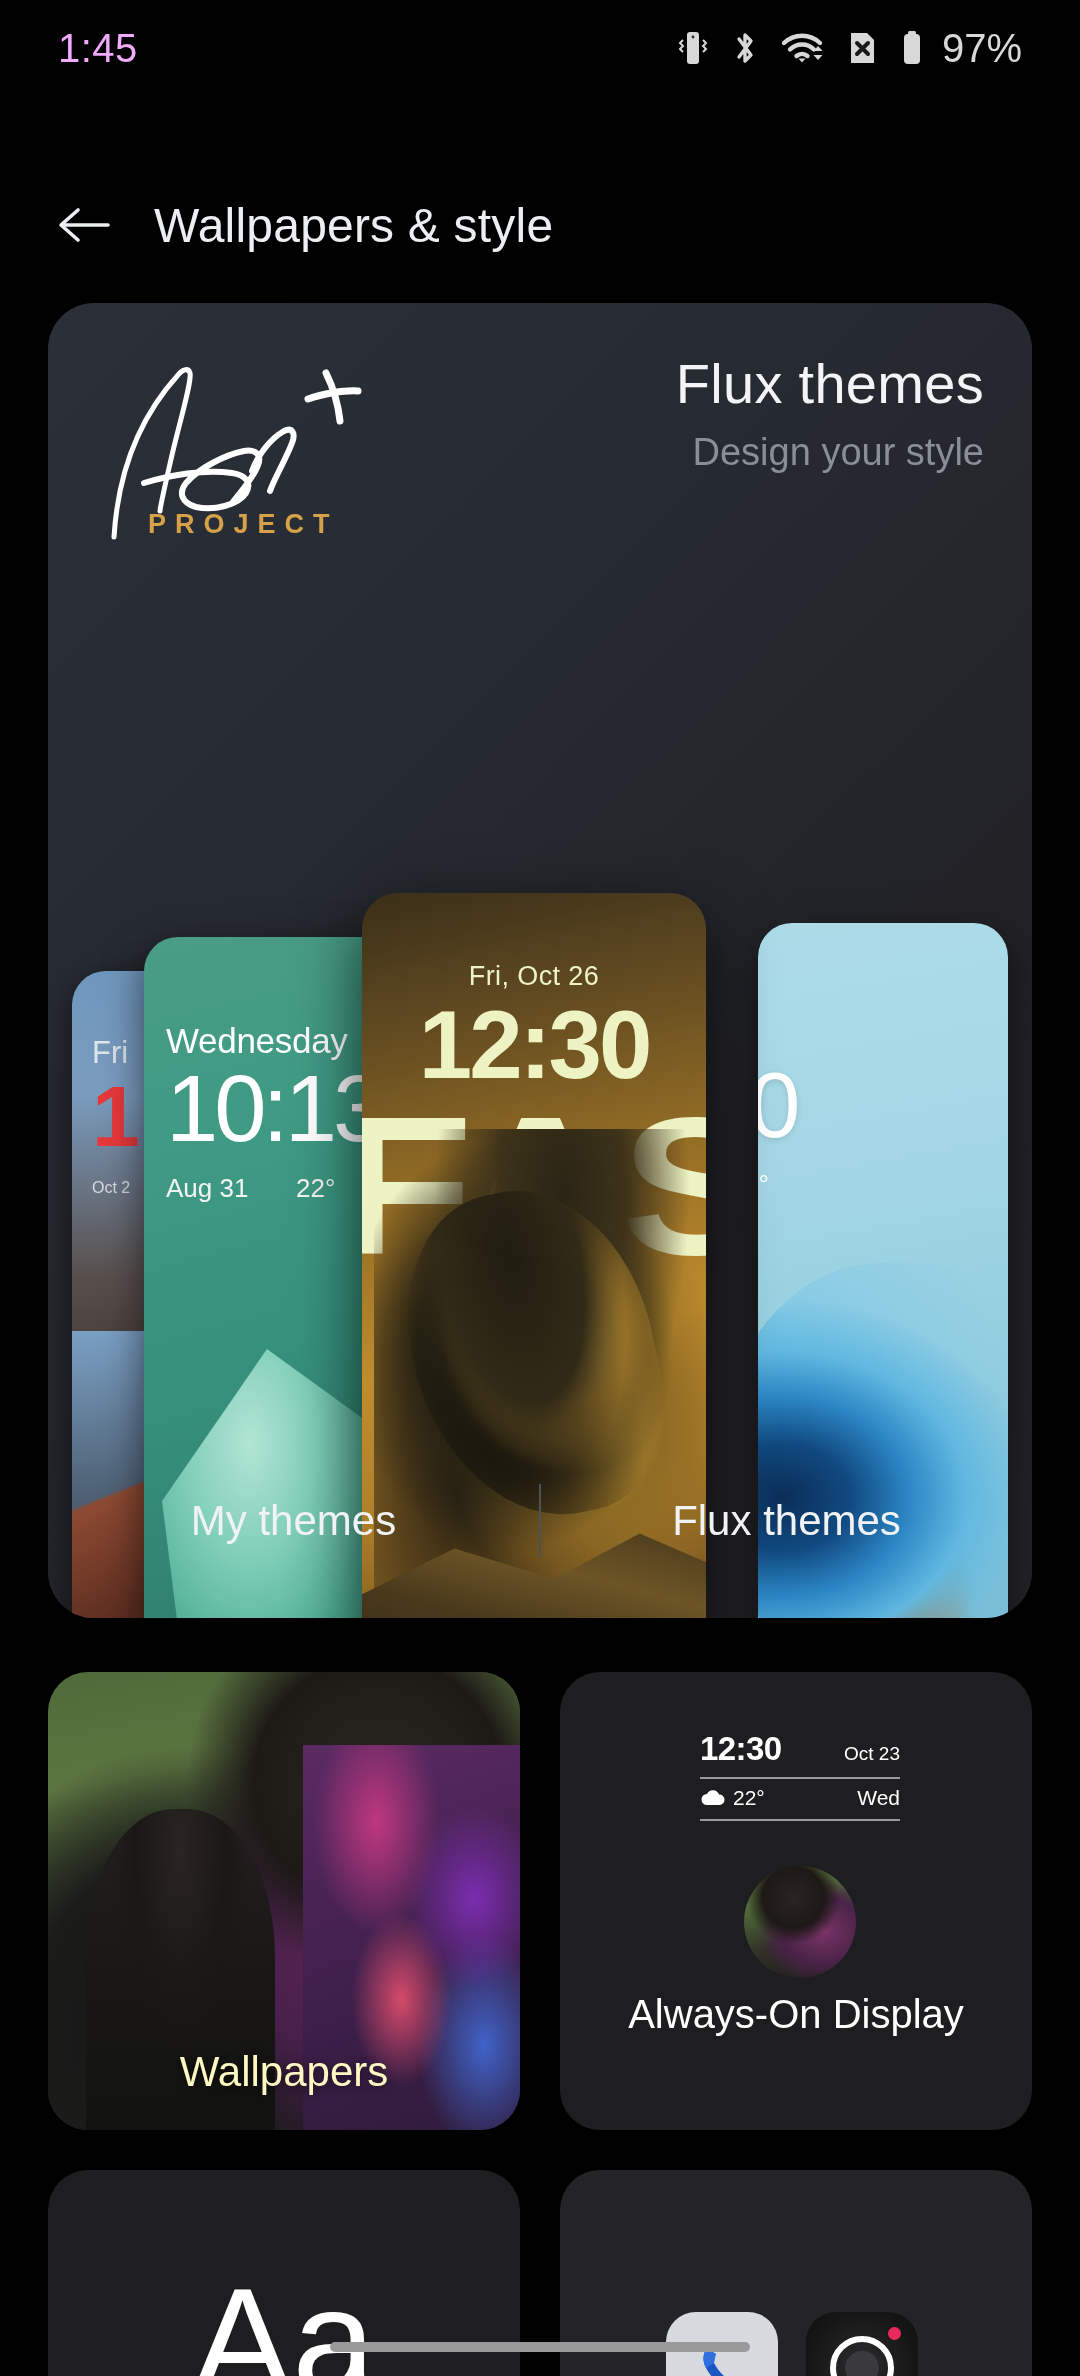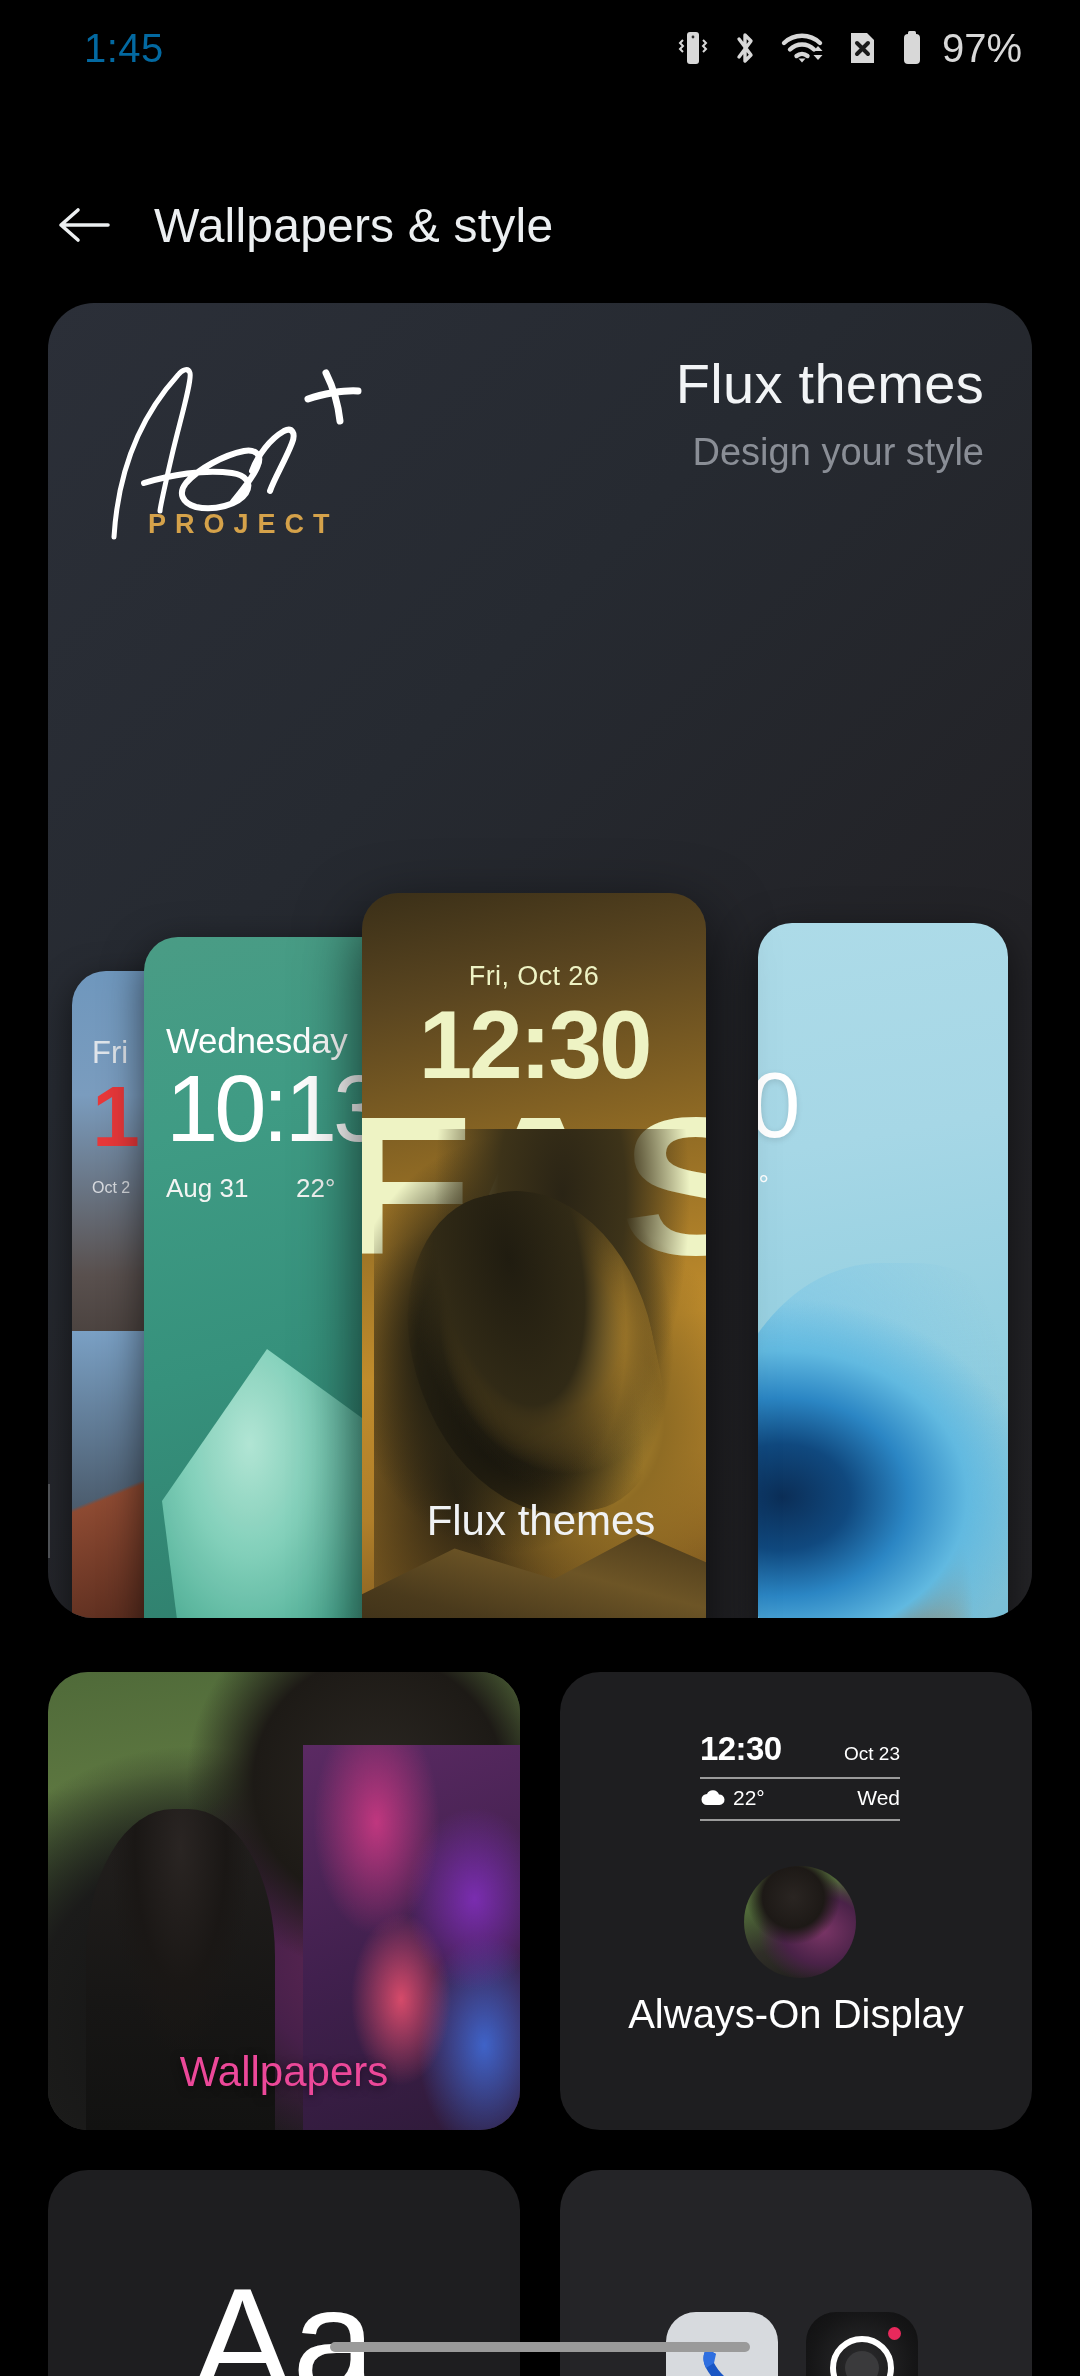--- a/index.html
+++ b/index.html
@@ -9,21 +9,21 @@
     font-family:"Liberation Sans", sans-serif;
     color:#fff; -webkit-font-smoothing:antialiased;
   }
 
   
   #status-bar{
     position:absolute; left:0; top:0; width:1080px; height:96px;
     display:flex; align-items:center; justify-content:space-between;
     padding:0 58px;
   }
-  #status-time{ font-size:40px; color:#0369a1; letter-spacing:.5px;margin-left:26px; }
+  #status-time{ font-size:40px; color:#f0abfc; letter-spacing:.5px; }
   #status-icons{ display:flex; align-items:center; gap:22px; }
   .sicon{ display:block; }
 
   
   #app-bar{
     position:absolute; left:0; top:170px; width:1080px; height:110px;
     display:flex; align-items:center; padding-left:56px; gap:42px;
   }
   #page-title{ font-size:48px; color:#eceff1; font-weight:400; letter-spacing:.2px;}
 
@@ -185,21 +185,21 @@
   }
   #wp-photo::after{
     content:""; position:absolute; left:8%; top:30%; width:40%; height:70%;
     background:
       radial-gradient(ellipse at 50% 12%, #2a2523 0%, #1a1715 34%, transparent 52%),
       linear-gradient(180deg,#23201e 0%,#171615 60%,#121211 100%);
     border-radius:46% 46% 0 0;
   }
   #wallpapers-label{
     position:absolute; left:0; bottom:34px; width:100%; text-align:center;
-    font-size:42px; color:#ec4899; z-index:5; text-shadow:0 2px 10px rgba(0,0,0,.55);
+    font-size:42px; color:#fef9c3; z-index:5; text-shadow:0 2px 10px rgba(0,0,0,.55);
   }
 
   #tile-aod{ left:560px; top:1672px; width:472px; height:458px; background:#1e1e20; }
   #aod-widget{ position:absolute; left:140px; top:58px; width:200px; }
   #aod-row1{ display:flex; align-items:baseline; justify-content:space-between; }
   #aod-time{ font-size:33px; font-weight:700; color:#fff; letter-spacing:-.6px; }
   #aod-date{ font-size:19px; color:#fff; }
   .aod-rule{ height:2px; background:#9b9b9b; margin:9px 0 7px; }
   #aod-row2{ display:flex; align-items:center; justify-content:space-between; }
   #aod-temp{ display:flex; align-items:center; gap:7px; font-size:21px; color:#fff; }
@@ -321,20 +321,21 @@
       <div class="c-date">Fri, Oct 26</div>
       <div class="c-time">12:30</div>
       <div class="c-fast">FAST</div>
       <div class="runner"></div>
       <div class="rock"></div>
     </div>
 
   </div>
 
   <div id="flux-tabs">
+    <div class="flux-tab">My themes</div>
     <div id="tab-divider"></div>
     <div class="flux-tab">Flux themes</div>
   </div>
 
 </div>
 
 <div class="tile" id="tile-wallpapers">
   <div id="wp-photo"></div>
   <div id="wallpapers-label">Wallpapers</div>
 </div>

